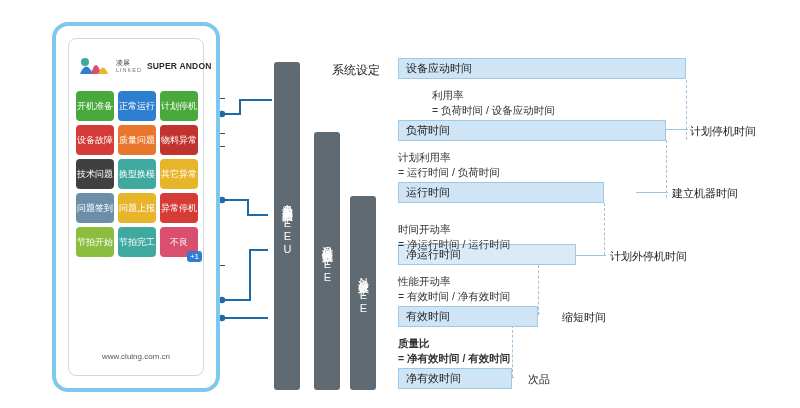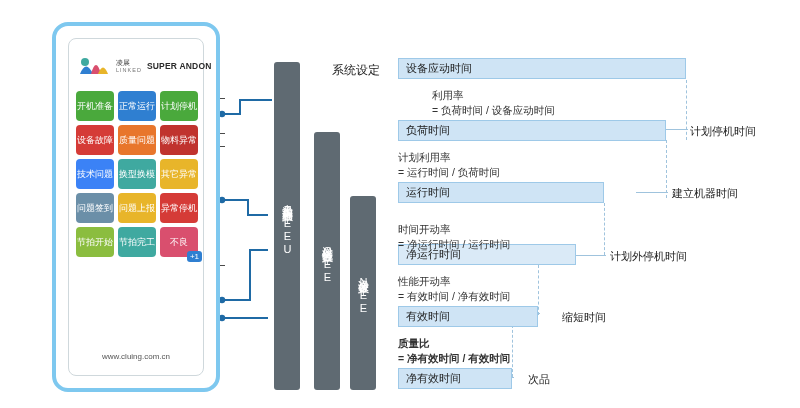--- a/index.html
+++ b/index.html
@@ -20,21 +20,21 @@
   .btn{width:38px;height:30px;border-radius:4px;color:#fff;font-size:9px;line-height:11px;display:flex;flex-direction:row;align-items:center;justify-content:center;text-align:center;box-sizing:border-box;padding:1px 0;}
   .btn span{display:block;white-space:nowrap;}
   .b-green{background:#4aa93c;}
   .b-blue{background:#2f7fd1;}
   .b-red{background:#d53b37;}
   .b-darkred{background:#c0332e;}
   .b-orange{background:#e8762c;}
   .b-yellow{background:#e8b52a;}
   .b-teal{background:#3fa9a0;}
   .b-grayblue{background:#6b8fa8;}
-  .b-purple{background:#3b82f6;}
+  .b-purple{background:#404040;}
   .b-lime{background:#8bbd3f;}
   .b-rose{background:#d94f6e;}
   .badge-plus{position:absolute;right:-4px;bottom:-5px;background:#2f7fd1;color:#fff;font-size:8px;border-radius:3px;padding:0 3px;line-height:11px;}
   .url{position:absolute;left:0;right:0;bottom:14px;text-align:center;font-size:8px;color:#555;}
 
   
   .vbar{position:absolute;background:#5f6a72;border-radius:3px;color:#ffffff;font-size:11px;line-height:13px;text-align:center;letter-spacing:0;display:flex;align-items:center;justify-content:center;}
   .vbar .vtext{writing-mode:vertical-rl;text-orientation:upright;font-size:11px;line-height:15px;letter-spacing:1px;}
   #bar-teeu{left:274px;top:62px;width:26px;height:328px;}
   #bar-oee{left:314px;top:132px;width:26px;height:258px;}

